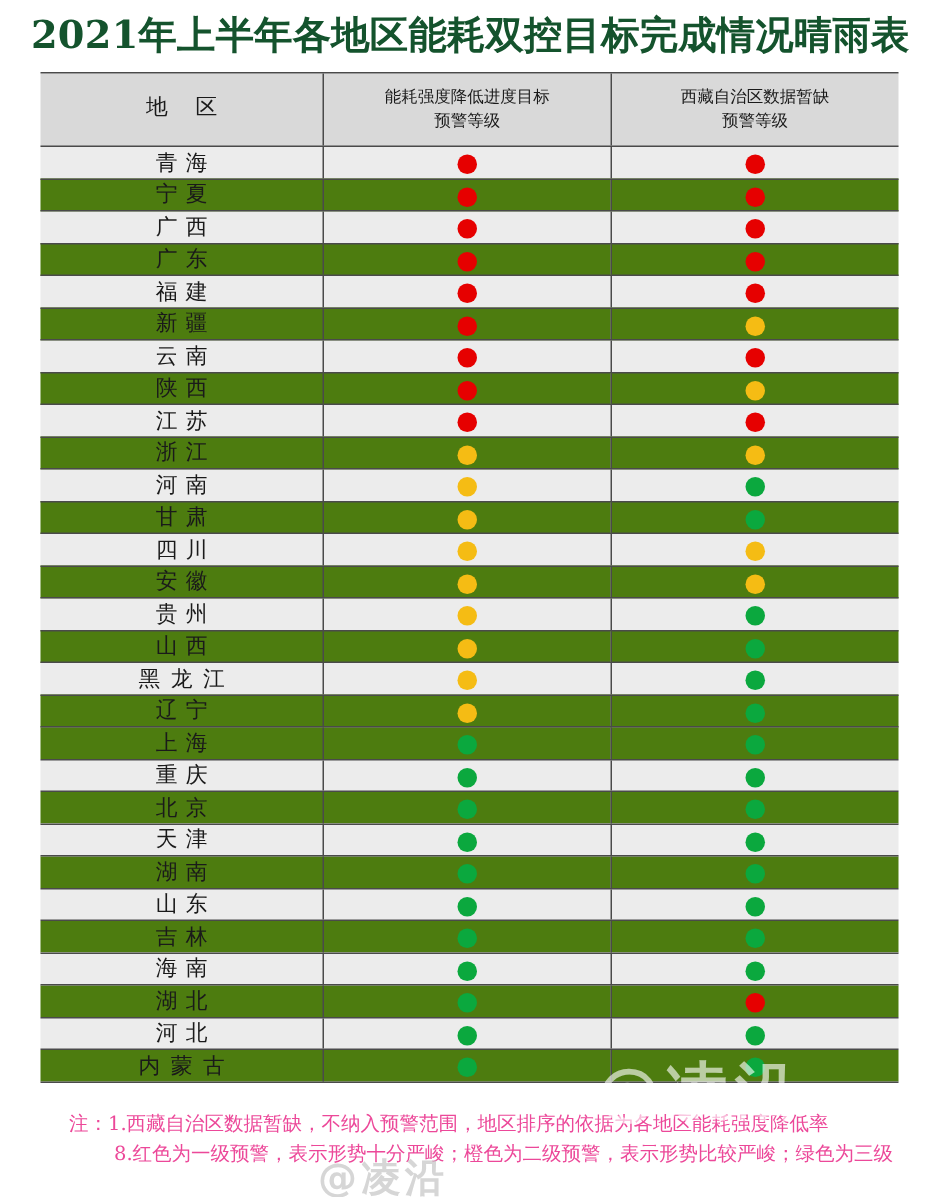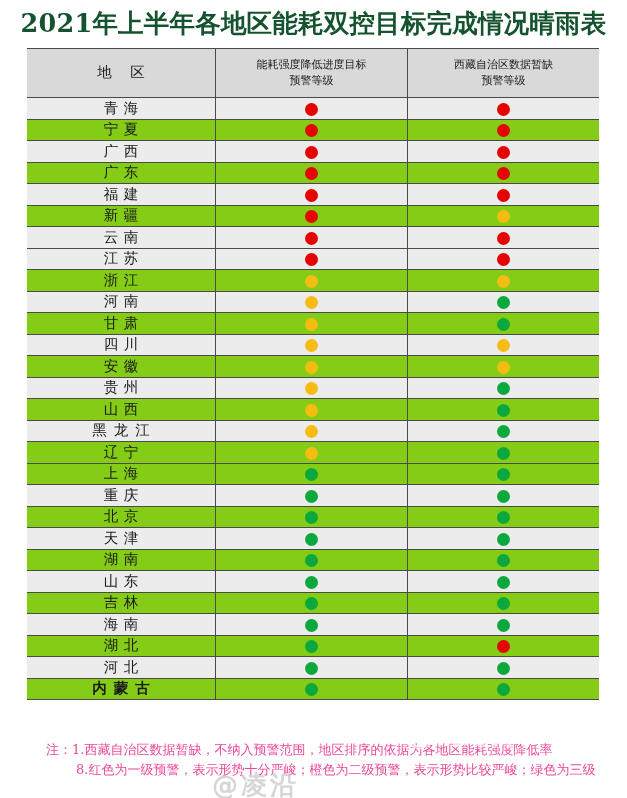--- a/index.html
+++ b/index.html
@@ -67,22 +67,22 @@
   }
   thead th .hdr-line { display: block; }
   thead th.region-head {
     font-size: 14.5px;
     letter-spacing: 7px;
     text-indent: 7px;
   }
 
   tbody tr { height: 21.5px; }
   tbody tr.odd  td { background: #ececec; }
-  tbody tr.even td { background: #84cc16; }
-  tbody tr:last-child td { border-bottom: 2px solid #2e2e2e; font-weight: bold; }
+  tbody tr.even td { background: #4d7c0f; }
+  tbody tr:last-child td { border-bottom: 2px solid #2e2e2e; }
 
   td.region-cell {
     font-size: 14.5px;
     color: #1a1a1a;
     letter-spacing: 7px;
     text-indent: 7px;
     padding-right: 26px;
     text-align: right;
     white-space: nowrap;
   }
@@ -192,20 +192,25 @@
       <tr class="even">
         <td class="region-cell narrow">新  疆</td>
         <td class="col-sep"><span class="dot red"></span></td>
         <td class="col-sep"><span class="dot yellow"></span></td>
       </tr>
       <tr class="odd">
         <td class="region-cell narrow">云  南</td>
         <td class="col-sep"><span class="dot red"></span></td>
         <td class="col-sep"><span class="dot red"></span></td>
       </tr>
+      <tr class="even">
+        <td class="region-cell narrow">陕  西</td>
+        <td class="col-sep"><span class="dot red"></span></td>
+        <td class="col-sep"><span class="dot yellow"></span></td>
+      </tr>
       <tr class="odd">
         <td class="region-cell narrow">江  苏</td>
         <td class="col-sep"><span class="dot red"></span></td>
         <td class="col-sep"><span class="dot red"></span></td>
       </tr>
       <tr class="even">
         <td class="region-cell narrow">浙  江</td>
         <td class="col-sep"><span class="dot yellow"></span></td>
         <td class="col-sep"><span class="dot yellow"></span></td>
       </tr>

